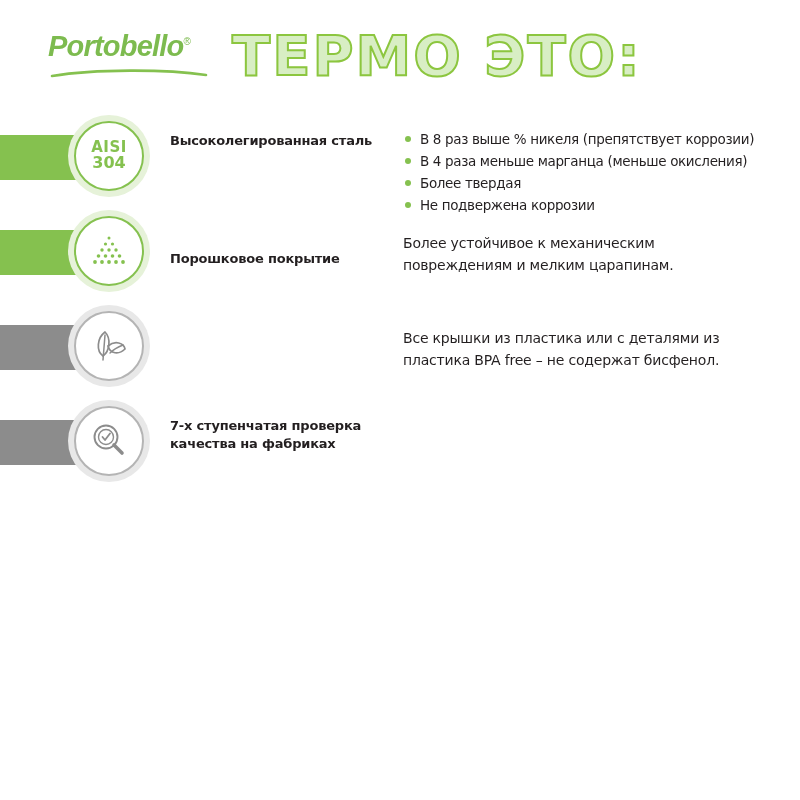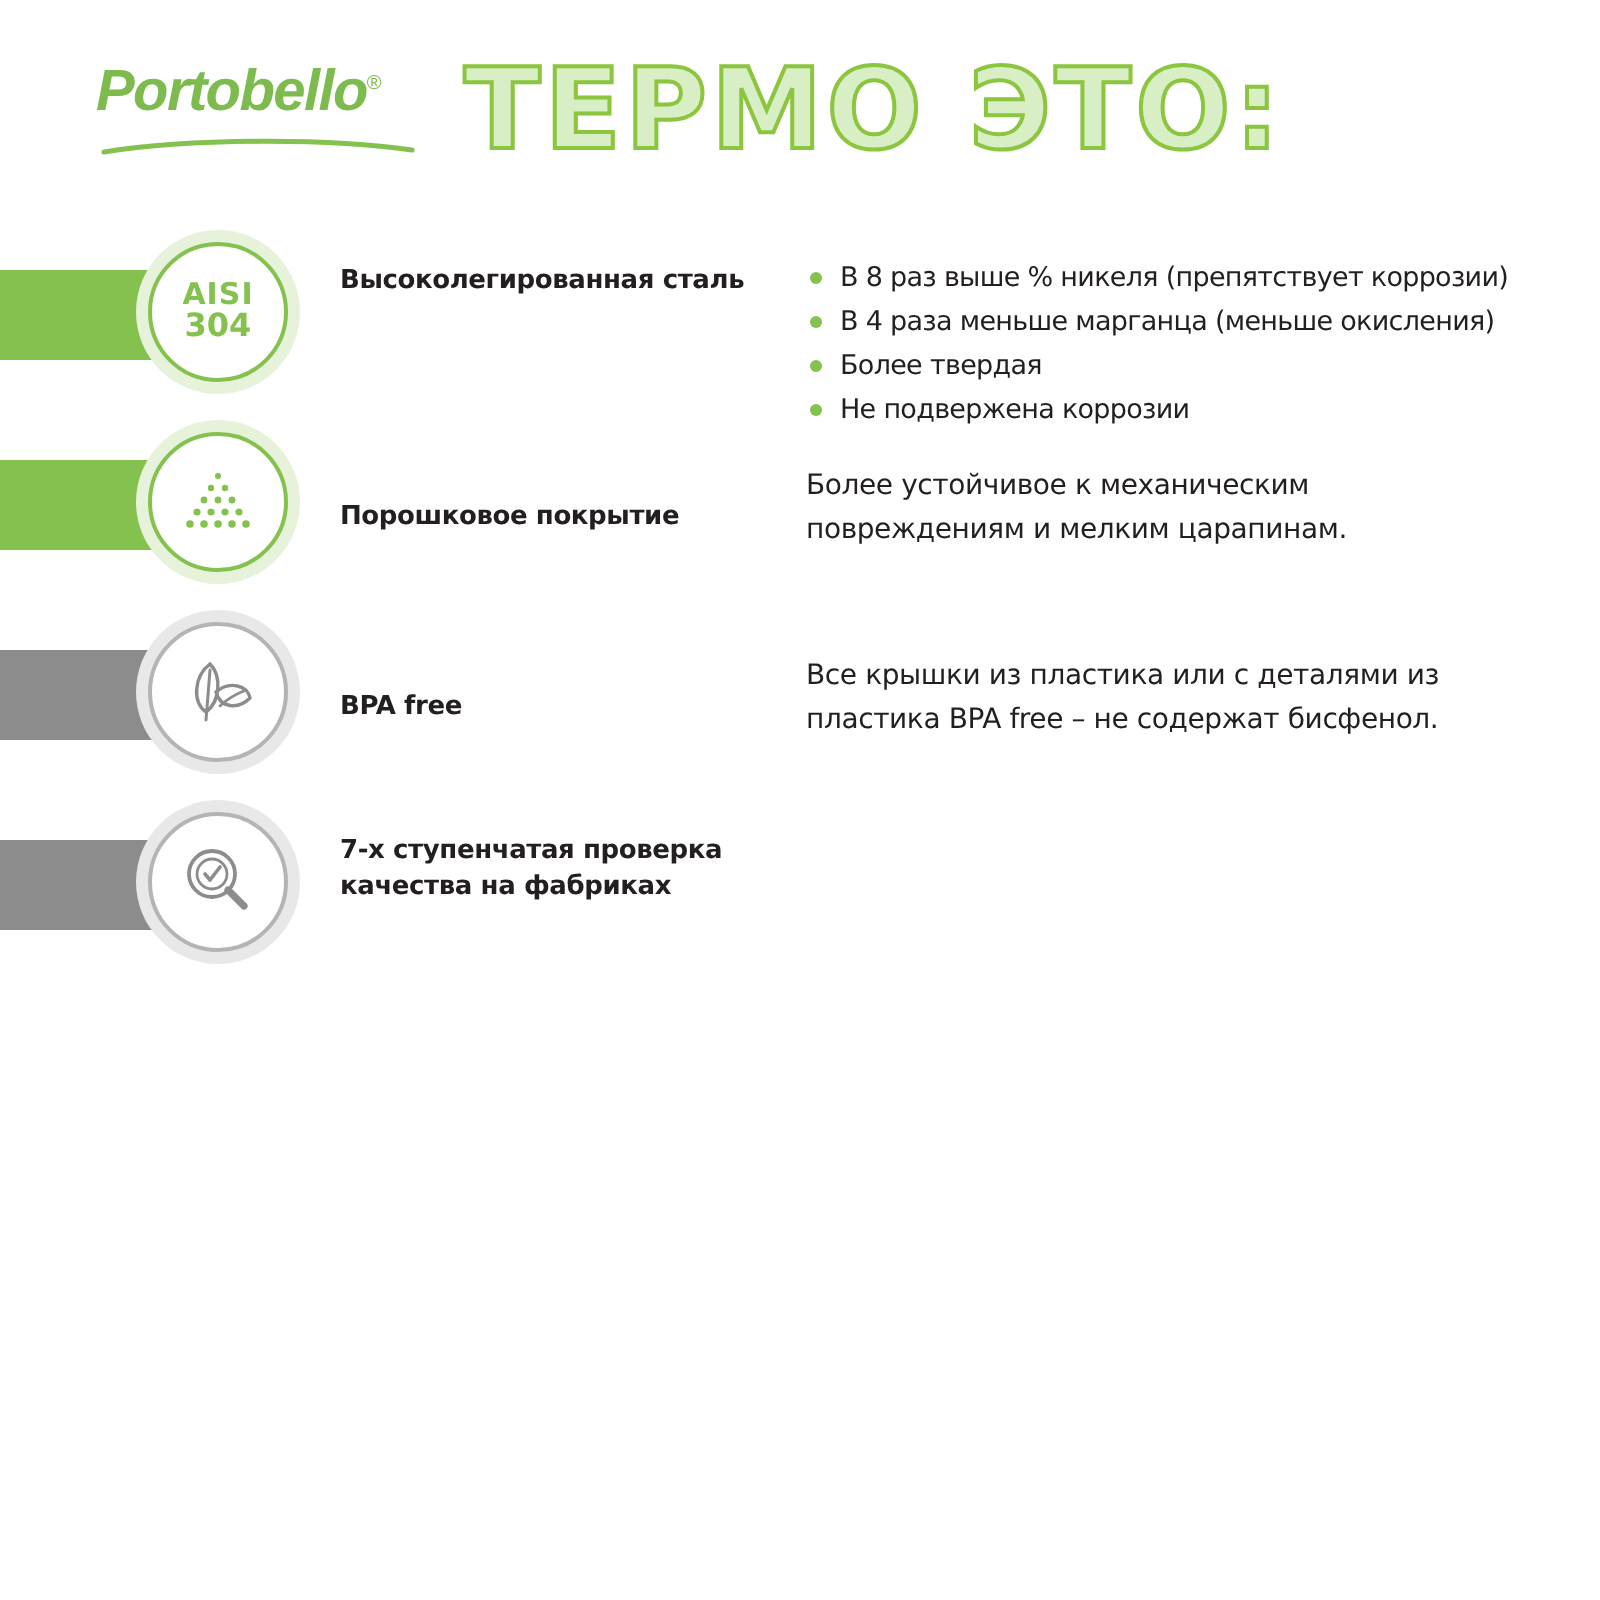--- a/index.html
+++ b/index.html
@@ -267,21 +267,20 @@
     <div class="badge gray">
       <div class="badge-inner">
         <svg class="icon-svg" width="42" height="42" viewBox="0 0 42 42">
           <path d="M17 7 C9 13, 8 26, 15 31 C22 26, 23 13, 17 7 Z" fill="none" stroke="#8c8c8c" stroke-width="1.7"></path>
           <path d="M17 10 L15 35" fill="none" stroke="#8c8c8c" stroke-width="1.5" stroke-linecap="round"></path>
           <path d="M20 21 C27 15, 36 18, 37 24 C31 30, 22 29, 20 21 Z" fill="none" stroke="#8c8c8c" stroke-width="1.7"></path>
           <path d="M35 20 C30 22, 25 25, 22 28" fill="none" stroke="#8c8c8c" stroke-width="1.4" stroke-linecap="round"></path>
         </svg>
       </div>
     </div>
-    <div class="title single">BPA free</div>
     <div class="desc">
       <span class="desc-line">Все крышки из пластика или с деталями из</span>
       <span class="desc-line">пластика BPA free – не содержат бисфенол.</span>
     </div>
   </div>
 
 
   <div class="row">
     <div class="bar gray"></div>
     <div class="badge gray">

